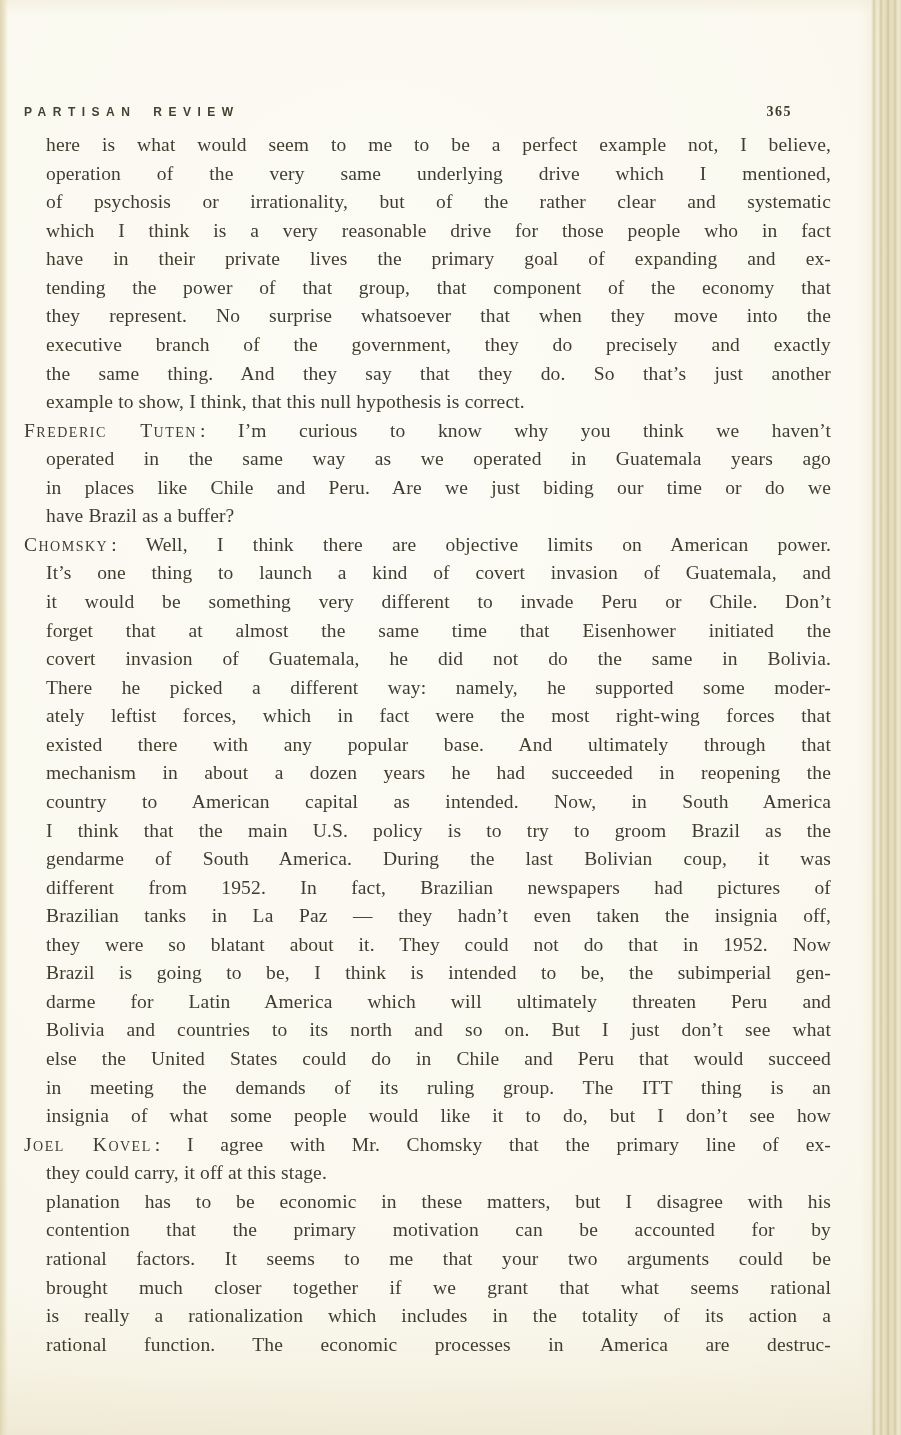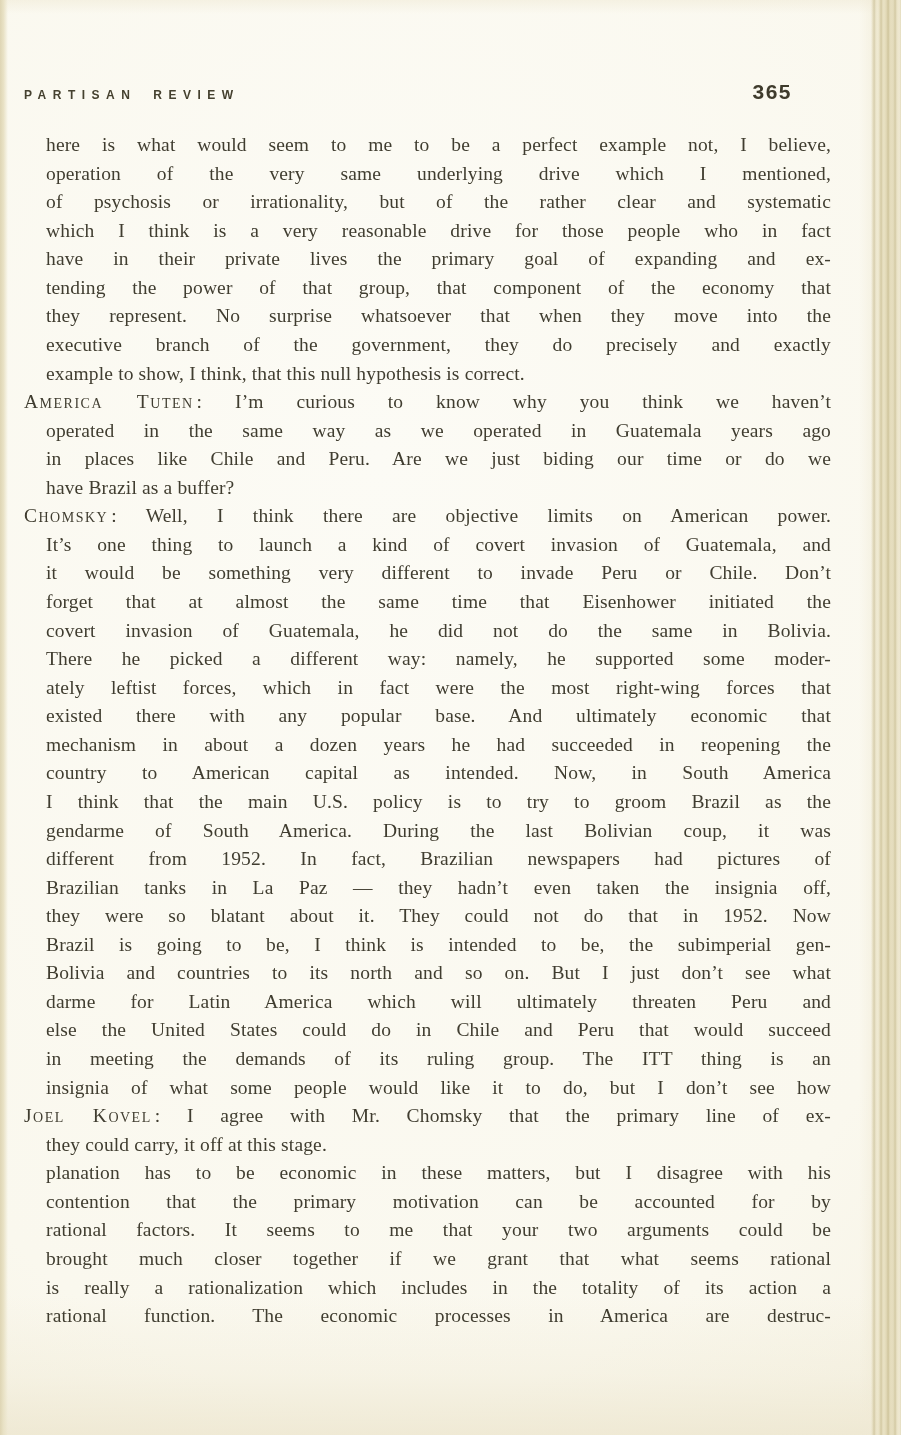--- a/index.html
+++ b/index.html
@@ -61,26 +61,27 @@
   }
   .journal-title {
     font-family: "Liberation Sans", sans-serif;
     font-weight: bold;
     font-size: 12px;
     letter-spacing: 6.5px;
     word-spacing: 7px;
     color: #45412f;
   }
   .page-number {
-    font-family: Liberation Sans, sans-serif;
+    font-family: Liberation Serif, serif;
     font-weight: bold;
-    font-size: 21px;
+    font-size: 14px;
     letter-spacing: 1.5px;
     margin-right: 39px;
     color: #3f3b2c;
+    margin-top: 24px;
   }
   
   .body-text {
     position: absolute;
     top: 131px;
     left: 24px;
     width: 807px;
     color: #403d30;
   }
   .line {
@@ -120,43 +121,44 @@
 
   <div class="body-text" id="body-text">
       <div class="line indent">here is what would seem to me to be a perfect example not, I believe,</div>
       <div class="line indent">operation of the very same underlying drive which I mentioned,</div>
       <div class="line indent">of psychosis or irrationality, but of the rather clear and systematic</div>
       <div class="line indent">which I think is a very reasonable drive for those people who in fact</div>
       <div class="line indent">have in their private lives the primary goal of expanding and ex-</div>
       <div class="line indent">tending the power of that group, that component of the economy that</div>
       <div class="line indent">they represent. No surprise whatsoever that when they move into the</div>
       <div class="line indent">executive branch of the government, they do precisely and exactly</div>
+      <div class="line indent">the same thing. And they say that they do. So that’s just another</div>
       <div class="line indent para-end">example to show, I think, that this null hypothesis is correct.</div>
-      <div class="line"><span class="speaker">America Tuten</span><span class="colon">:</span> I’m curious to know why you think we haven’t</div>
+      <div class="line"><span class="speaker">Frederic Tuten</span><span class="colon">:</span> I’m curious to know why you think we haven’t</div>
       <div class="line indent">operated in the same way as we operated in Guatemala years ago</div>
       <div class="line indent">in places like Chile and Peru. Are we just biding our time or do we</div>
       <div class="line indent para-end">have Brazil as a buffer?</div>
       <div class="line"><span class="speaker">Chomsky</span><span class="colon">:</span> Well, I think there are objective limits on American power.</div>
       <div class="line indent">It’s one thing to launch a kind of covert invasion of Guatemala, and</div>
       <div class="line indent">it would be something very different to invade Peru or Chile. Don’t</div>
       <div class="line indent">forget that at almost the same time that Eisenhower initiated the</div>
       <div class="line indent">covert invasion of Guatemala, he did not do the same in Bolivia.</div>
       <div class="line indent">There he picked a different way: namely, he supported some moder-</div>
       <div class="line indent">ately leftist forces, which in fact were the most right-wing forces that</div>
-      <div class="line indent">existed there with any popular base. And ultimately economic that</div>
+      <div class="line indent">existed there with any popular base. And ultimately through that</div>
       <div class="line indent">mechanism in about a dozen years he had succeeded in reopening the</div>
       <div class="line indent">country to American capital as intended. Now, in South America</div>
       <div class="line indent">I think that the main U.S. policy is to try to groom Brazil as the</div>
       <div class="line indent">gendarme of South America. During the last Bolivian coup, it was</div>
       <div class="line indent">different from 1952. In fact, Brazilian newspapers had pictures of</div>
       <div class="line indent">Brazilian tanks in La Paz — they hadn’t even taken the insignia off,</div>
       <div class="line indent">they were so blatant about it. They could not do that in 1952. Now</div>
       <div class="line indent">Brazil is going to be, I think is intended to be, the subimperial gen-</div>
+      <div class="line indent">darme for Latin America which will ultimately threaten Peru and</div>
       <div class="line indent">Bolivia and countries to its north and so on. But I just don’t see what</div>
-      <div class="line indent">darme for Latin America which will ultimately threaten Peru and</div>
       <div class="line indent">else the United States could do in Chile and Peru that would succeed</div>
       <div class="line indent">in meeting the demands of its ruling group. The ITT thing is an</div>
       <div class="line indent">insignia of what some people would like it to do, but I don’t see how</div>
       <div class="line"><span class="speaker">Joel Kovel</span><span class="colon">:</span> I agree with Mr. Chomsky that the primary line of ex-</div>
       <div class="line indent para-end">they could carry, it off at this stage.</div>
       <div class="line indent">planation has to be economic in these matters, but I disagree with his</div>
       <div class="line indent">contention that the primary motivation can be accounted for by</div>
       <div class="line indent">rational factors. It seems to me that your two arguments could be</div>
       <div class="line indent">brought much closer together if we grant that what seems rational</div>
       <div class="line indent">is really a rationalization which includes in the totality of its action a</div>

